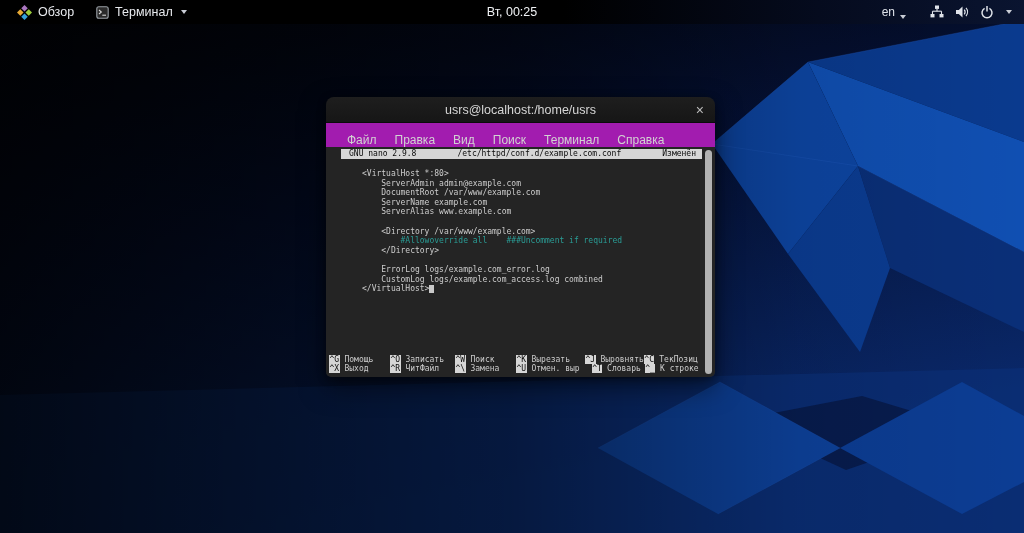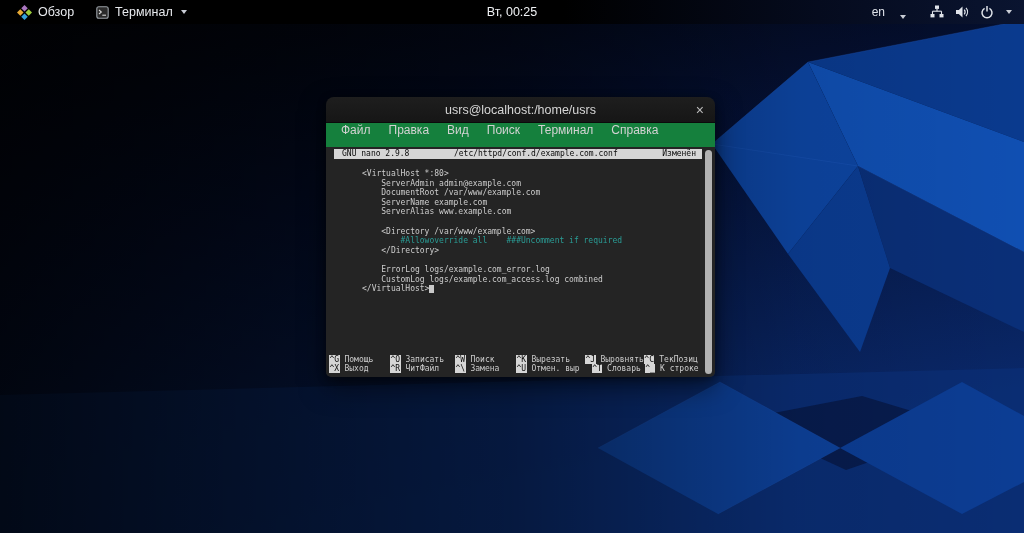--- a/index.html
+++ b/index.html
@@ -15,40 +15,40 @@
             background:linear-gradient(90deg,#000 0%,#000 55%,#050b1e 80%,#0a1430 100%);
             display:flex; align-items:center; color:#e8eaee; font-size:12.5px; }
   .tb-left { display:flex; align-items:center; gap:6px; padding-left:9px; }
   .tb-item { display:flex; align-items:center; gap:6px; padding:0 8px; height:24px; cursor:default; }
   .caret { display:inline-block; width:0; height:0; border-left:3.5px solid transparent;
            border-right:3.5px solid transparent; border-top:4px solid #c9cdd6; margin-left:2px; }
   #clock { position:absolute; left:50%; top:0; transform:translateX(-50%); height:24px;
            display:flex; align-items:center; font-size:12.5px; color:#f0f2f5; }
   .tb-right { margin-left:auto; display:flex; align-items:center; gap:9px; padding-right:12px; height:24px; }
   .tb-right svg { display:block; }
-  .kbd-layout { display:flex; align-items:flex-end; gap:13px; margin-right:14px; font-size:12px; color:#dfe3ea; }
+  .kbd-layout { display:flex; align-items:flex-end; gap:3px; margin-right:14px; font-size:12px; color:#dfe3ea; }
 
   
   #term-window { position:absolute; left:326px; top:97px; width:389px; height:280px; z-index:3;
                  border-radius:8px 8px 5px 5px; overflow:hidden;
                  box-shadow:0 10px 26px rgba(0,0,0,.5), 0 2px 8px rgba(0,0,0,.4); }
   #titlebar { height:26px; background:linear-gradient(#1e1e1e,#161616);
               border-bottom:1px solid #0b0b0b; position:relative;
               display:flex; align-items:center; justify-content:center; }
   #title-text { color:#d6d6d6; font-size:12.5px; font-weight:normal; }
   #close-btn { position:absolute; right:11px; top:50%; transform:translateY(-50%);
                color:#bdbdbd; font-size:14px; line-height:1; cursor:default; }
-  #menubar { height:24px; background:#15803d; display:flex; align-items:flex-start;
-             padding-left:6px; }
+  #menubar { height:24px; background:#a21caf; display:flex; align-items:flex-end;
+             padding-left:12px; }
   .menu-item { color:#d2d2d2; font-size:12px; padding:0 9px; cursor:default; }
 
   
   #terminal { position:relative; height:230px; background:#242424;
               font-family:"DejaVu Sans Mono", monospace; font-size:8px; color:#cccccc; }
-  #nano-header { position:absolute; top:2px; left:8px; right:13px; height:10px;
+  #nano-header { position:absolute; top:2px; left:15px; right:13px; height:10px;
                  background:#d6d6d6; color:#0a0a0a; display:flex; align-items:center;
                  font-size:8px; line-height:10px; }
   #nano-version { padding-left:8px; white-space:pre; }
   #nano-file { flex:1; text-align:center; white-space:pre; }
   #nano-modified { padding-right:6px; white-space:pre; }
   #editor-lines { position:absolute; top:22px; left:4px; right:14px;margin-left:32px; }
   .tline { white-space:pre; line-height:9.6px; height:9.6px; }
   .tline.comment { color:#2a9d96; }
   .cursor { display:inline-block; width:4.9px; height:8.6px; background:#c9c9c9;
             vertical-align:text-bottom; }

